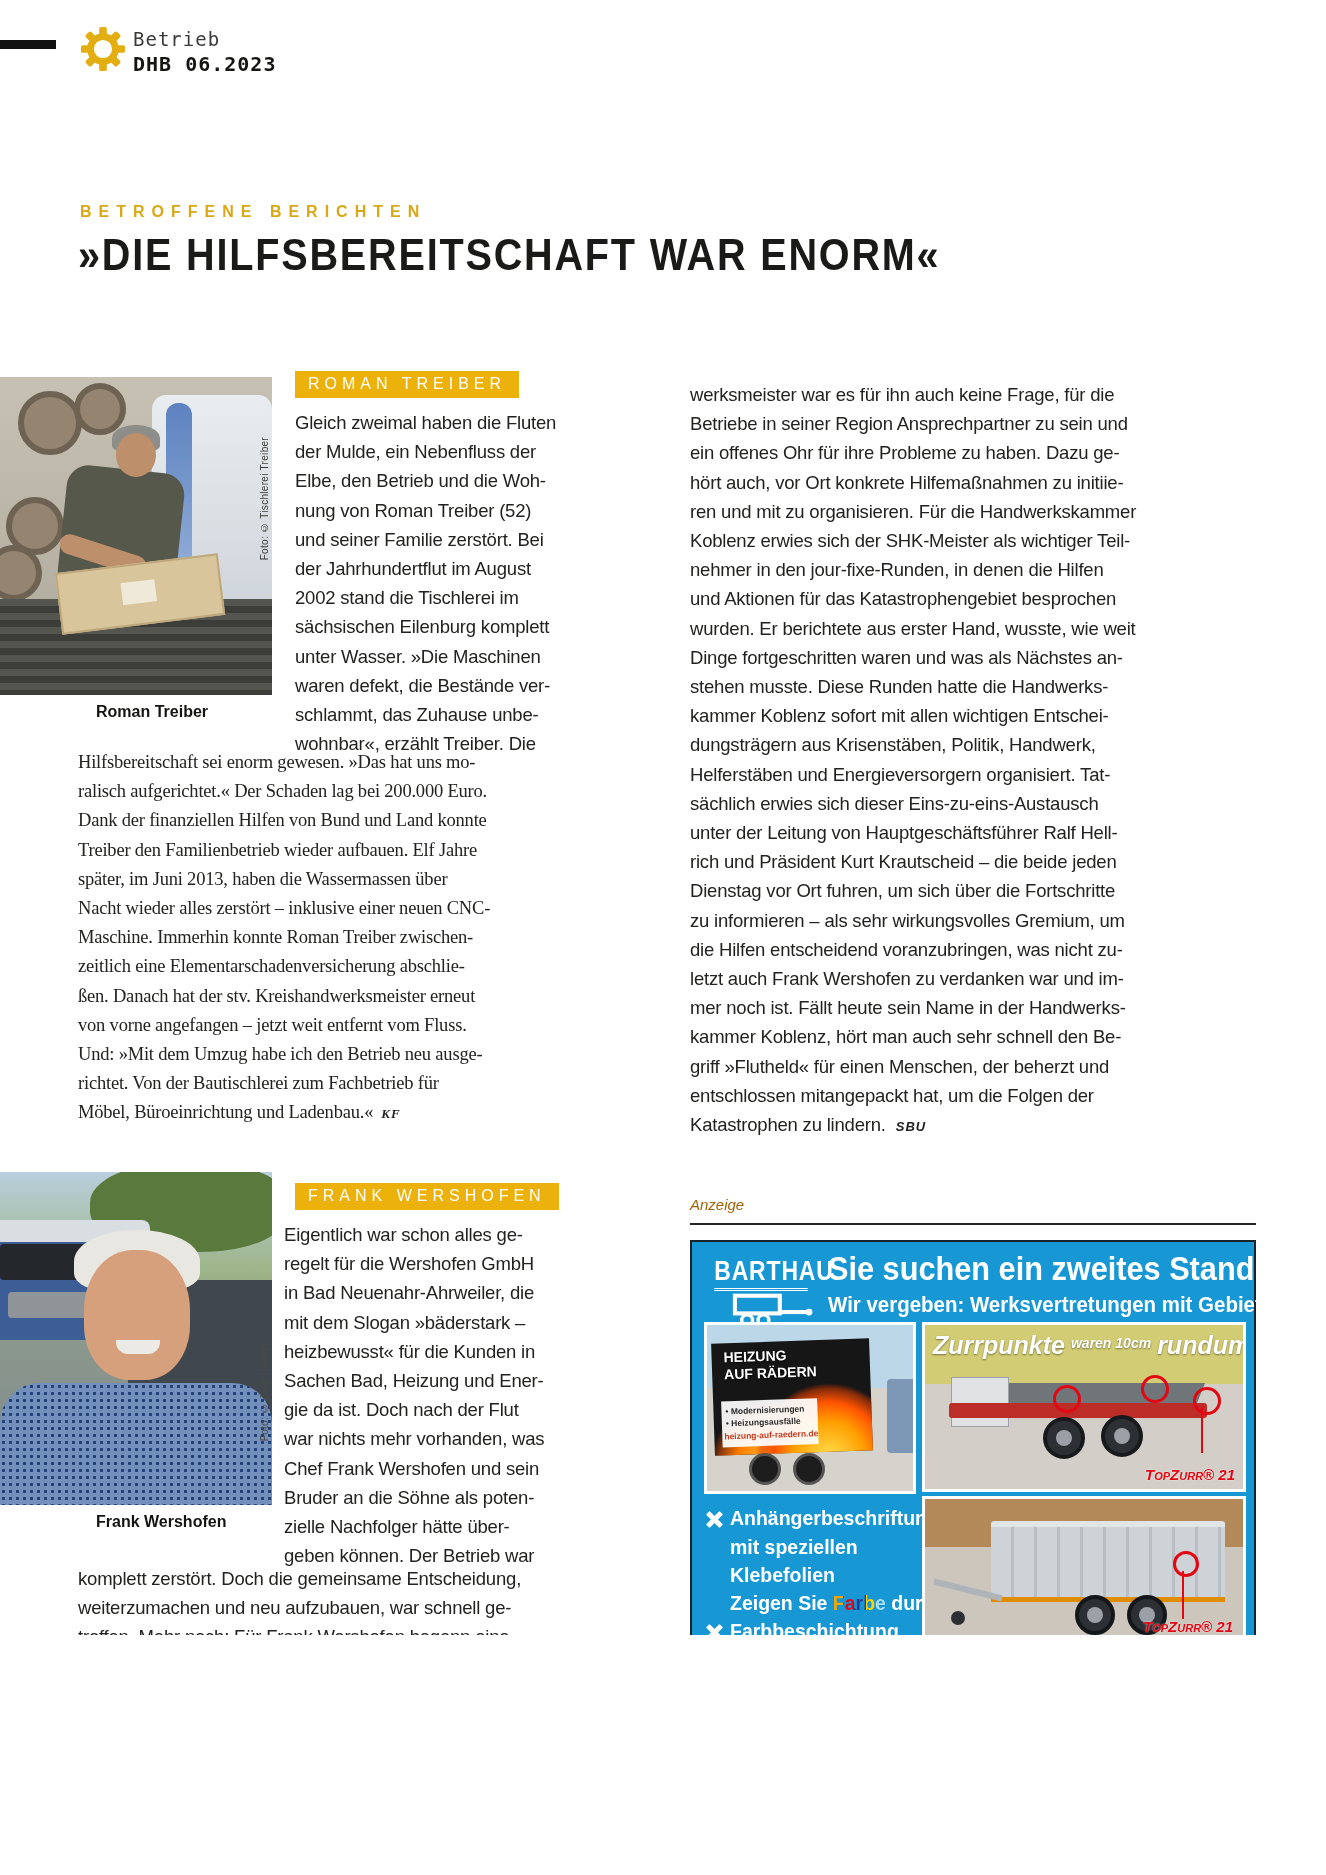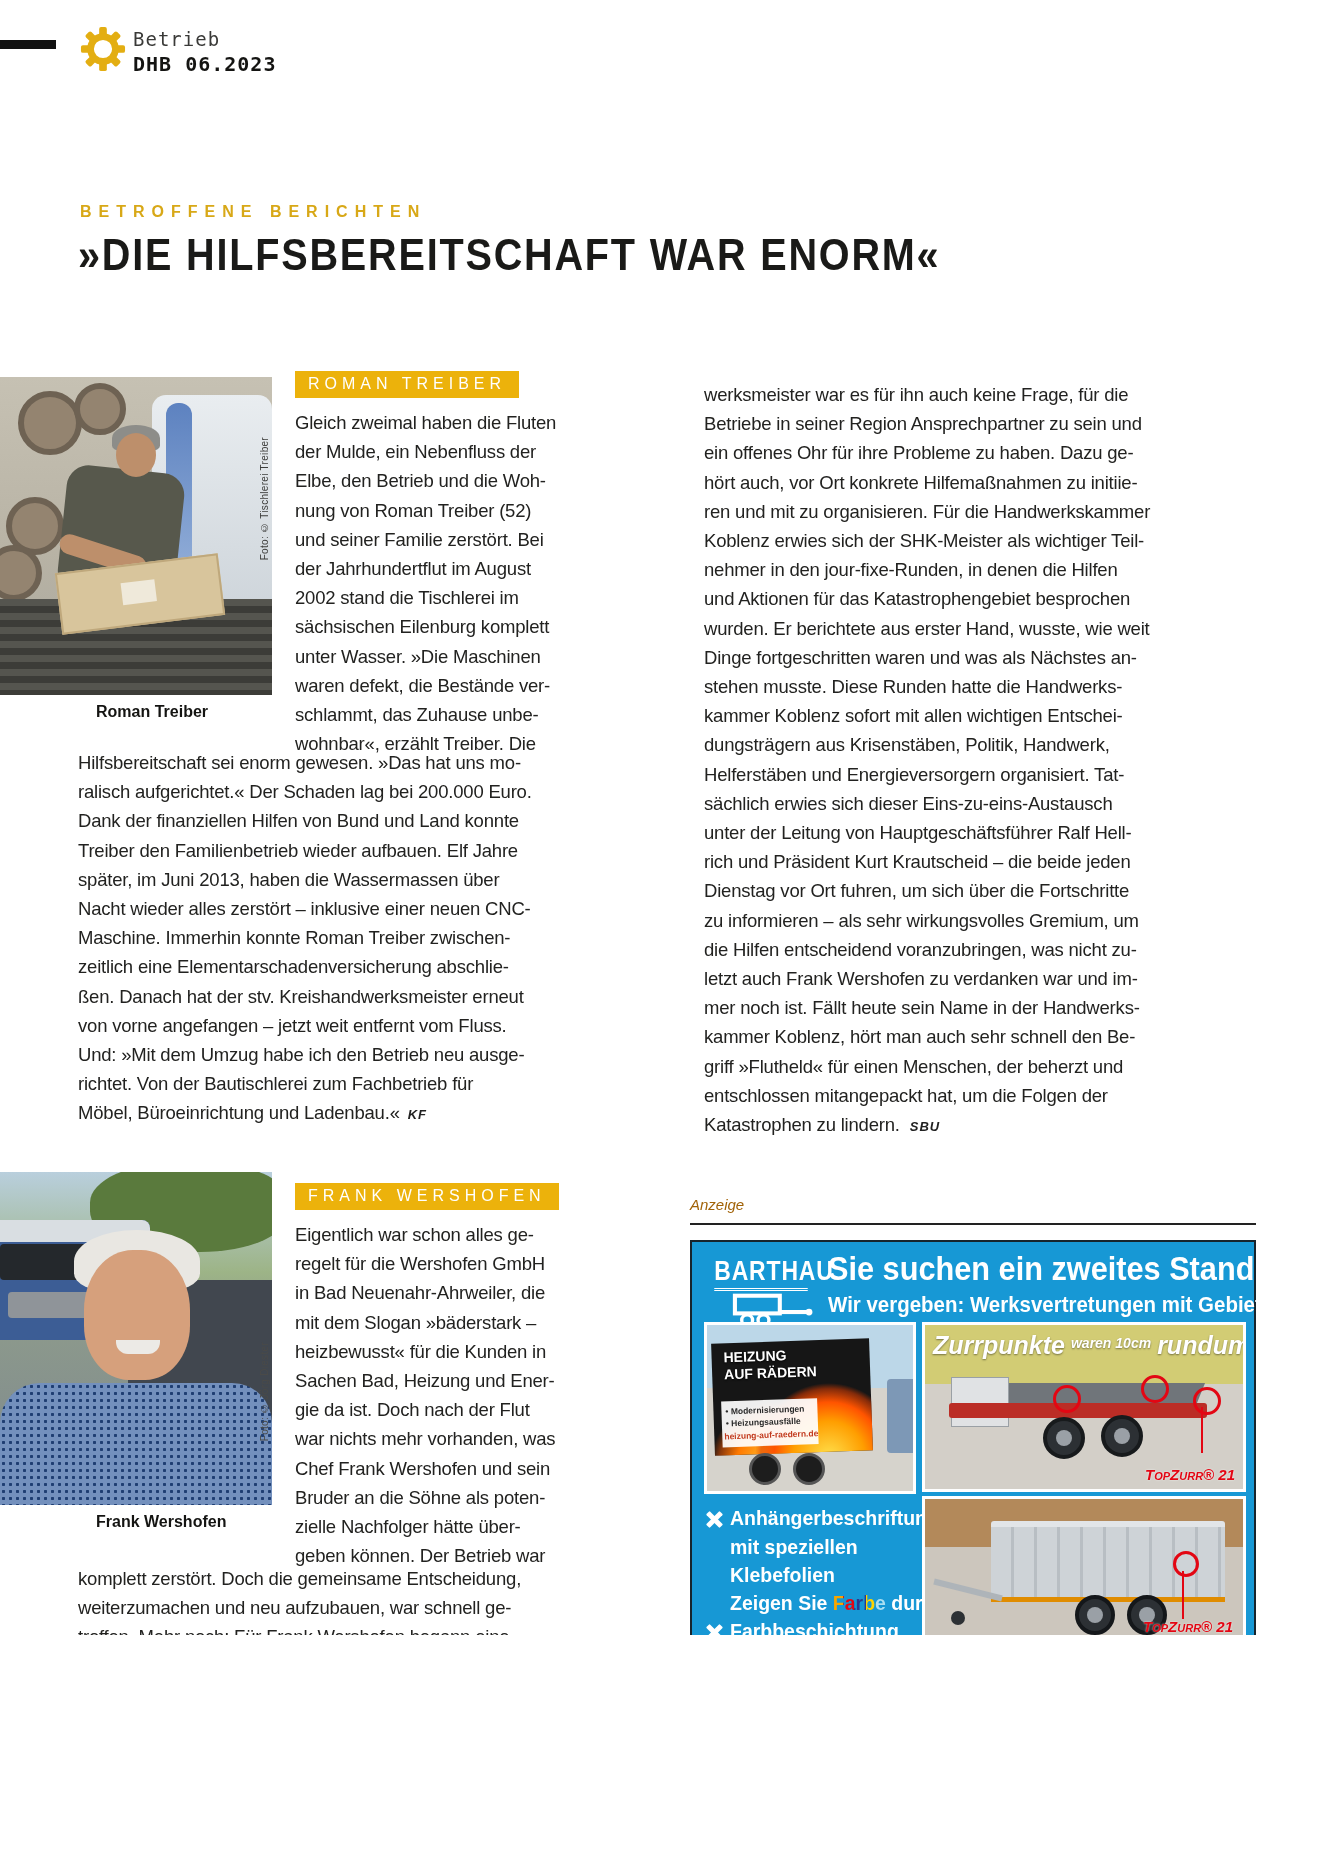--- a/index.html
+++ b/index.html
@@ -193,37 +193,37 @@
 Elbe, den Betrieb und die Woh-
 nung von Roman Treiber (52)
 und seiner Familie zerstört. Bei
 der Jahrhundertflut im August
 2002 stand die Tischlerei im
 sächsischen Eilenburg komplett
 unter Wasser. »Die Maschinen
 waren defekt, die Bestände ver-
 schlammt, das Zuhause unbe-
 wohnbar«, erzählt Treiber. Die</div>
-  <div style="position:absolute;left:78px;top:748px;width:500px;">
+  <div style="position:absolute;left:78px;top:748px;width:500px;font-family:Liberation Serif, serif;">
     <span class="btxt">Hilfsbereitschaft sei enorm gewesen. »Das hat uns mo-
 ralisch aufgerichtet.« Der Schaden lag bei 200.000 Euro.
 Dank der finanziellen Hilfen von Bund und Land konnte
 Treiber den Familienbetrieb wieder aufbauen. Elf Jahre
 später, im Juni 2013, haben die Wassermassen über
 Nacht wieder alles zerstört – inklusive einer neuen CNC-
 Maschine. Immerhin konnte Roman Treiber zwischen-
 zeitlich eine Elementarschadenversicherung abschlie-
 ßen. Danach hat der stv. Kreishandwerksmeister erneut
 von vorne angefangen – jetzt weit entfernt vom Fluss.
 Und: »Mit dem Umzug habe ich den Betrieb neu ausge-
 richtet. Von der Bautischlerei zum Fachbetrieb für
 Möbel, Büroeinrichtung und Ladenbau.«</span><span class="author" style="margin-left:8px;">KF</span>
   </div>
 
-  <div style="position:absolute;left:690px;top:380px;width:570px;margin-left:14px;">
+  <div style="position:absolute;left:690px;top:380px;width:570px;">
     <span class="btxt">werksmeister war es für ihn auch keine Frage, für die
 Betriebe in seiner Region Ansprechpartner zu sein und
 ein offenes Ohr für ihre Probleme zu haben. Dazu ge-
 hört auch, vor Ort konkrete Hilfemaßnahmen zu initiie-
 ren und mit zu organisieren. Für die Handwerkskammer
 Koblenz erwies sich der SHK-Meister als wichtiger Teil-
 nehmer in den jour-fixe-Runden, in denen die Hilfen
 und Aktionen für das Katastrophengebiet besprochen
 wurden. Er berichtete aus erster Hand, wusste, wie weit
 Dinge fortgeschritten waren und was als Nächstes an-
@@ -255,21 +255,21 @@
     <div class="suv"></div>
     <div class="shoulders"></div>
     <div class="hair2"></div>
     <div class="head2"></div>
     <div class="mustache"></div>
     <div class="credit" style="right:2px;top:170px;color:#4a4a48;">Foto: © Jörg Diester</div>
   </div>
   <div class="caption" style="left:96px;top:1513px;">Frank Wershofen</div>
 
   <div class="tag" style="left:295px;top:1183px;">FRANK WERSHOFEN</div>
-  <div class="btxt" style="position:absolute;left:295px;top:1220px;width:285px;">Eigentlich war schon alles ge-
+  <div class="btxt" style="position:absolute;left:284px;top:1220px;width:285px;">Eigentlich war schon alles ge-
 regelt für die Wershofen GmbH
 in Bad Neuenahr-Ahrweiler, die
 mit dem Slogan »bäderstark –
 heizbewusst« für die Kunden in
 Sachen Bad, Heizung und Ener-
 gie da ist. Doch nach der Flut
 war nichts mehr vorhanden, was
 Chef Frank Wershofen und sein
 Bruder an die Söhne als poten-
 zielle Nachfolger hätte über-

